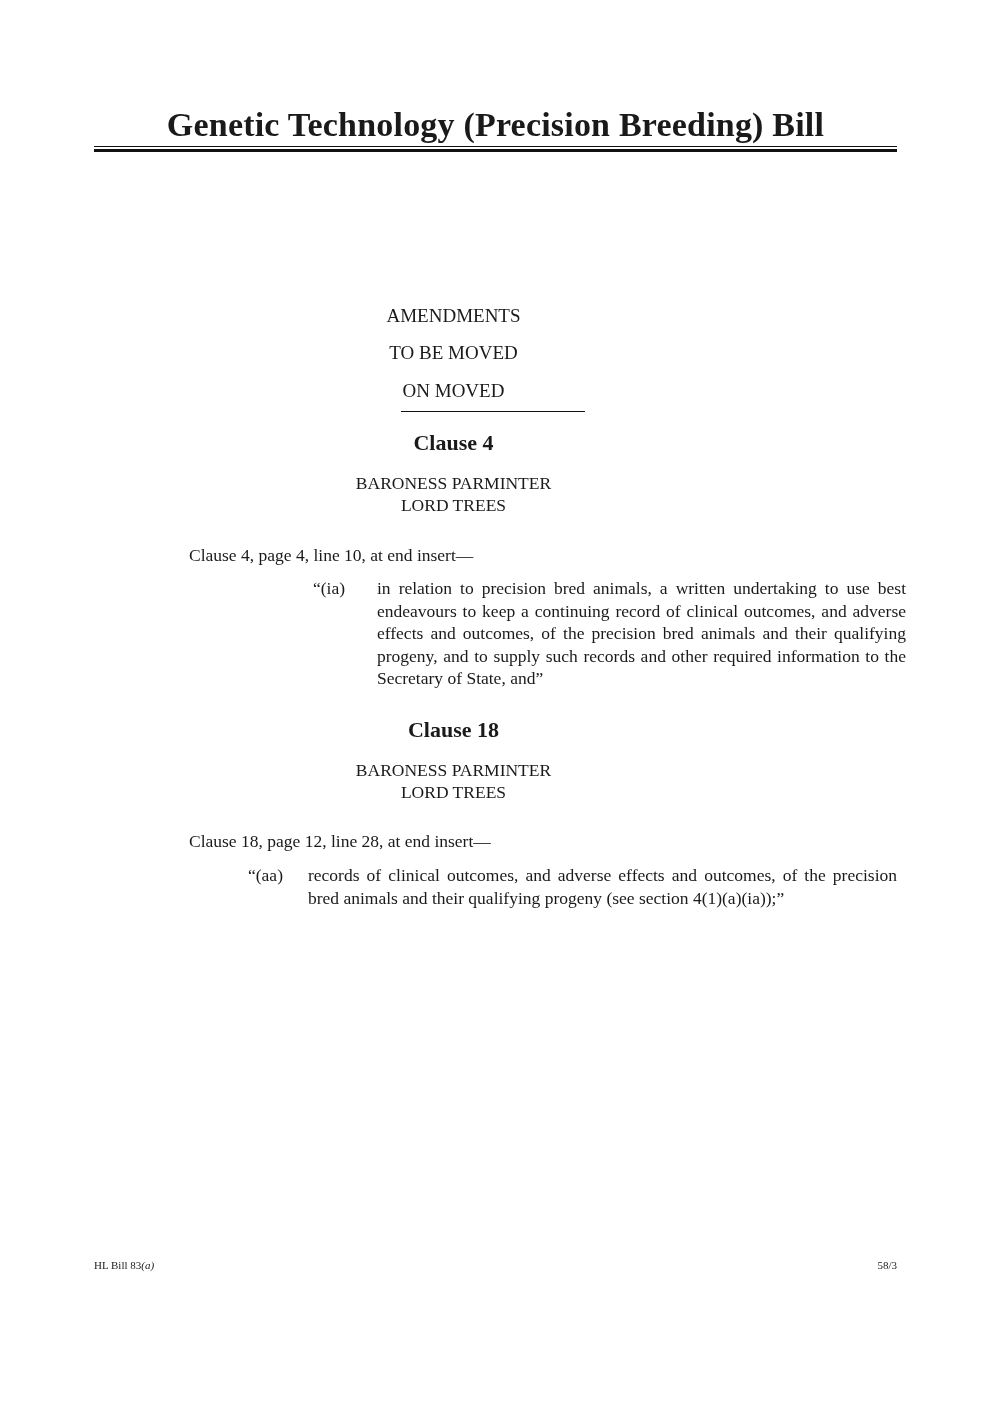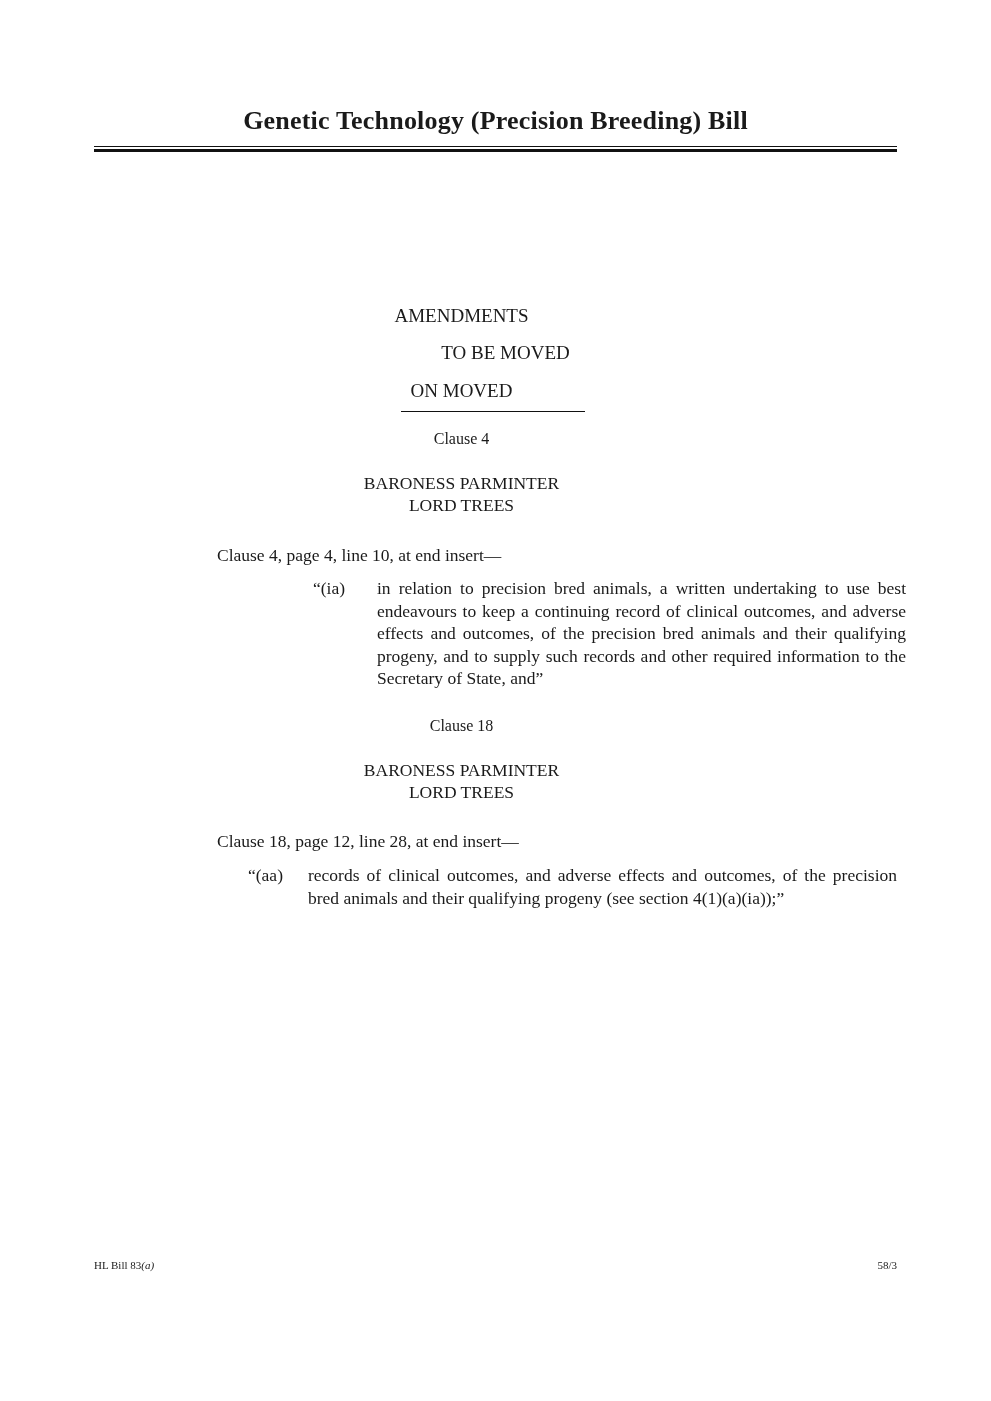--- a/index.html
+++ b/index.html
@@ -1,38 +1,38 @@
 <!DOCTYPE html>
 <html><head>
   <meta charset="utf-8">
   <style>
     html, body { margin:0; padding:0; background:#ffffff; }
     body { width:991px; height:1401px; position:relative; font-family:"Liberation Serif","DejaVu Serif",serif; color:#1a1a1a; overflow:hidden; }
-    .title { position:absolute; left:94px; width:803px; top:106px; text-align:center; font-weight:bold; font-size:26px; letter-spacing:0.2px; }
+    .title { position:absolute; left:94px; width:803px; top:106px; text-align:center; font-weight:bold; font-size:34px; letter-spacing:0.2px; }
     .rule1 { position:absolute; left:94px; width:803px; top:146px; height:0; border-top:1px solid #111; }
     .rule2 { position:absolute; left:94px; width:803px; top:149px; height:0; border-top:3px solid #111; }
-    .center { position:absolute; left:12px; width:899px; text-align:center; font-size:19px; }
+    .center { position:absolute; left:4px; width:899px; text-align:center; font-size:19px; }
     .hdr-line { position:absolute; left:401px; width:184px; top:411px; border-top:1px solid #111; }
-    .bold { font-weight:normal; font-size:16px; }
+    .bold { font-weight:bold; font-size:22px; }
     .sponsors { font-size:17.5px; line-height:22px; }
-    .lead { position:absolute; left:189px; font-size:17.5px;margin-left:28px; }
+    .lead { position:absolute; left:189px; font-size:17.5px; }
     .amend { position:absolute; font-size:17.5px; line-height:22.5px; }
     .amend .lbl { position:absolute; left:0; top:0; }
     .amend .txt { position:absolute; text-align:justify; }
     .footer { position:absolute; top:1259px; font-size:11px; }
   </style>
 </head>
 <body>
 
 <div class="title">Genetic Technology (Precision Breeding) Bill</div>
 <div class="rule1"></div>
 <div class="rule2"></div>
 
 <div class="center" style="top:305px;">AMENDMENTS</div>
-<div class="center" style="top:342px;margin-left:44px;">TO BE MOVED</div>
+<div class="center" style="top:342px;">TO BE MOVED</div>
 <div class="center" style="top:380px;">ON MOVED</div>
 <div class="hdr-line"></div>
 
 <div class="center bold" style="top:430px;">Clause 4</div>
 <div class="center sponsors" style="top:472px;">
   <div>BARONESS PARMINTER</div>
   <div>LORD TREES</div>
 </div>
 <div class="lead" style="top:545px;">Clause 4, page 4, line 10, at end insert—</div>
 <div class="amend" style="left:313px; top:577px; width:584px;">

